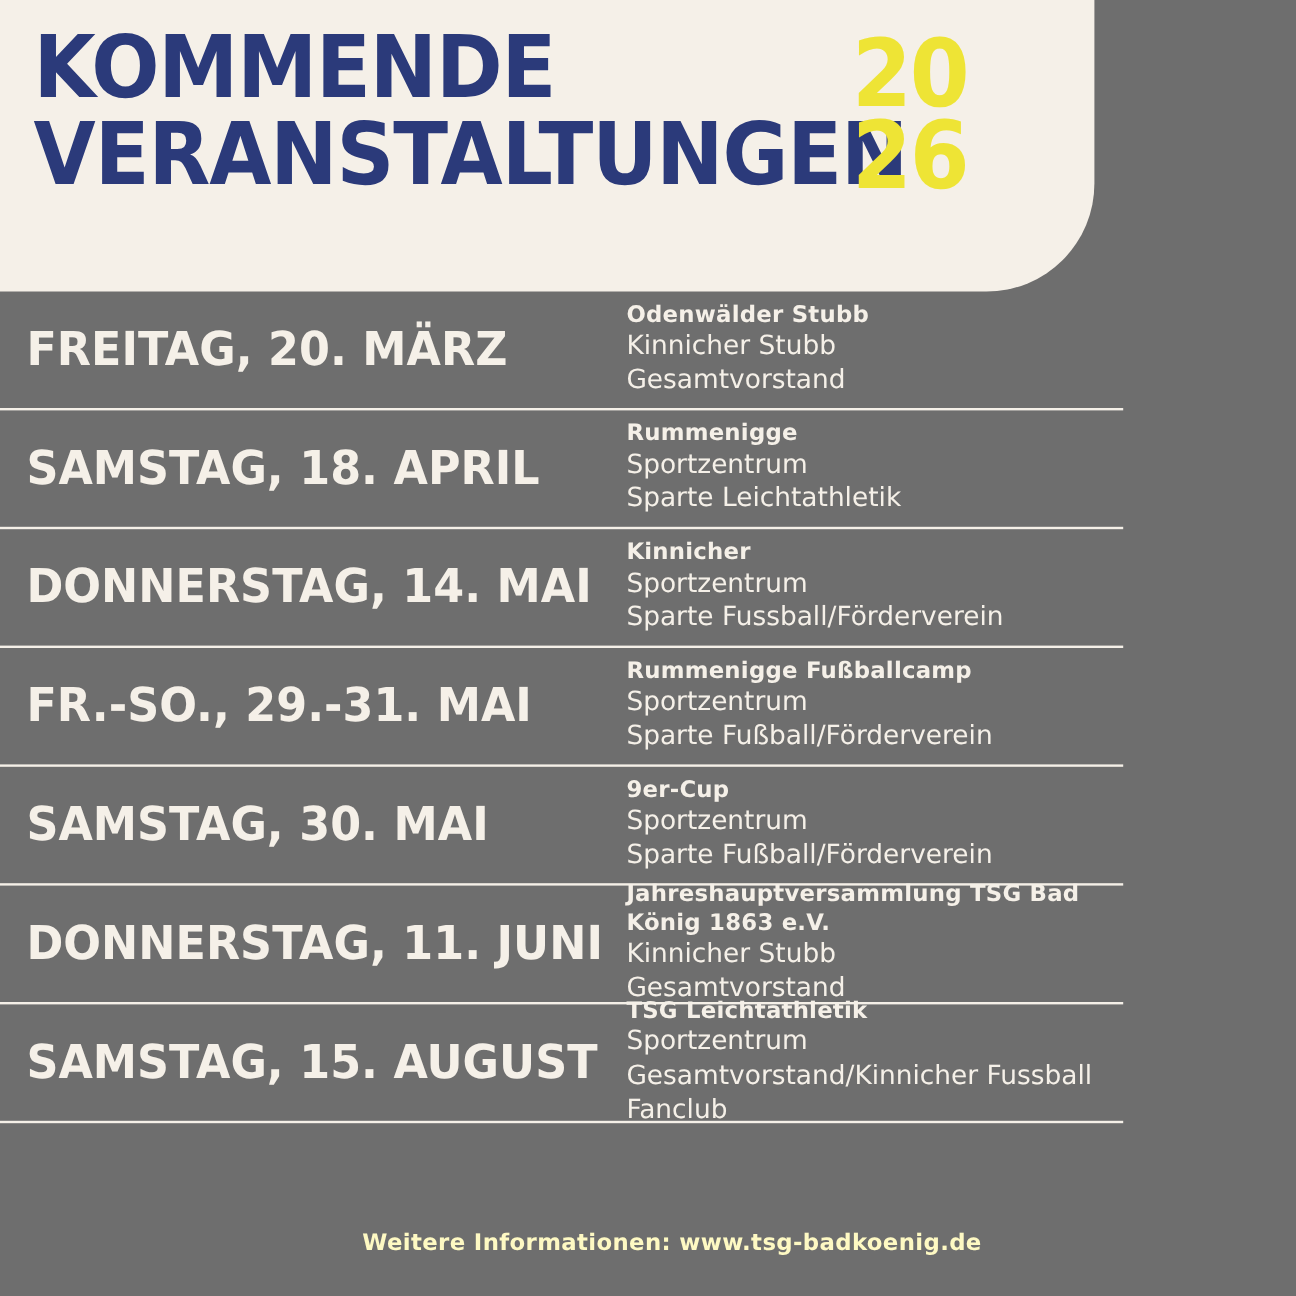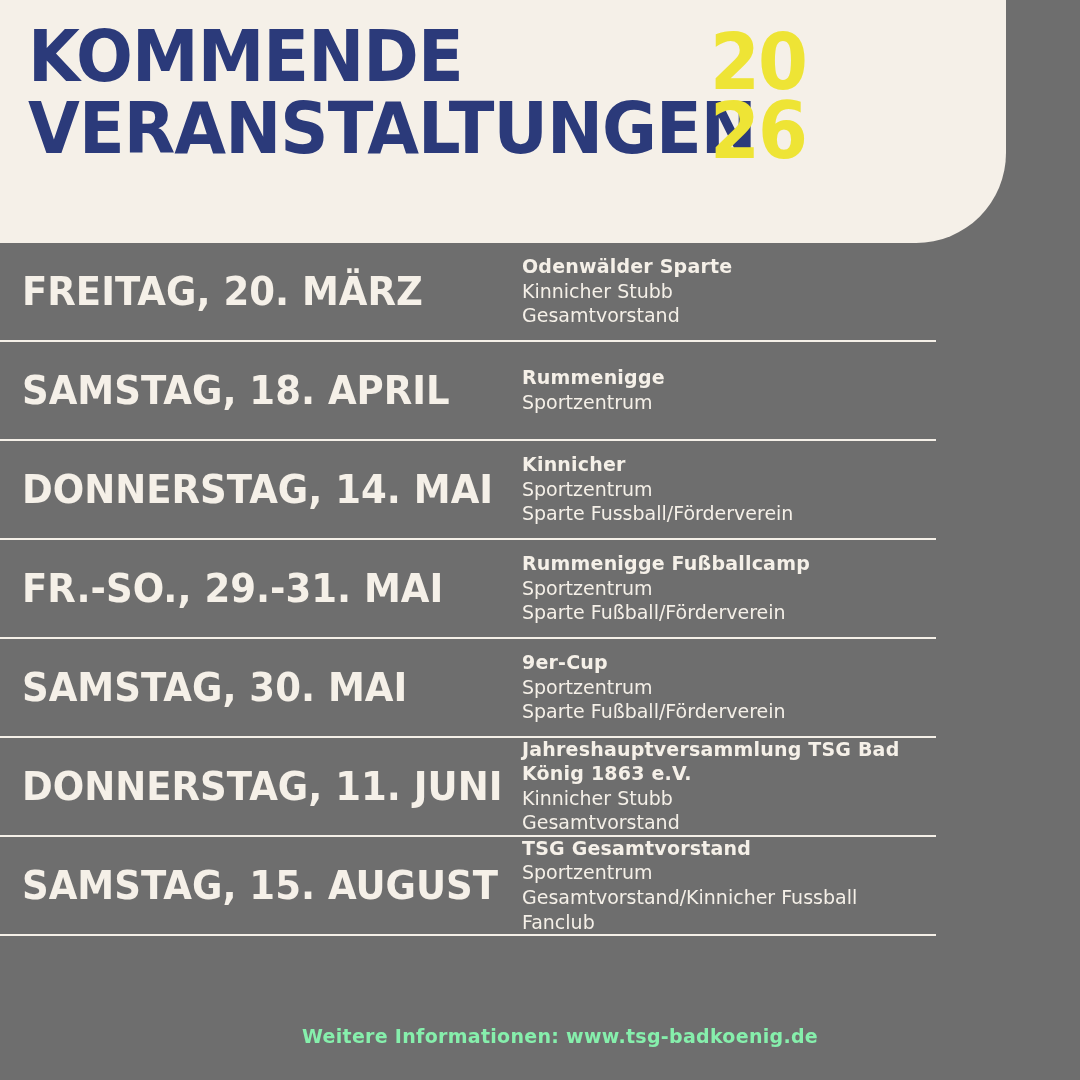--- a/index.html
+++ b/index.html
@@ -11,21 +11,21 @@
   }
   .poster {
     position: relative;
     width: 1080px; height: 1080px;
     background: #6e6e6e;
   }
 
   
   .header {
     position: relative;
-    width: 1006px;
+    width: 912px;
     height: 243px;
     background: #f5f0e8;
     border-bottom-right-radius: 90px;
   }
   .header-inner {
     position: relative;
     width: 100%; height: 100%;
   }
   .title-block {
     position: absolute;
@@ -106,37 +106,37 @@
   .event-title {
     font-family: "DejaVu Sans", sans-serif;
     font-weight: 700;
     font-size: 19px;
     line-height: 1.25;
     letter-spacing: 0.2px;
   }
   .event-place, .event-org {
     font-family: "DejaVu Sans", sans-serif;
     font-weight: 400;
-    font-size: 19px;
+    font-size: 22px;
     line-height: 1.3;
   }
 
   
   .footer {
     position: absolute;
     left: 0;
     bottom: 0;
     width: 1080px;
     height: 88px;
     display: flex;
     flex-direction: column;
     align-items: center;
     justify-content: center;
     gap: 6px;
-    color: #86efac;
+    color: #fef9c3;
     padding-left: 40px;
   }
   .footer-line {
     font-family: "DejaVu Sans", sans-serif;
     font-weight: 700;
     font-size: 19px;
     letter-spacing: 0.3px;
   }
 </style>
 </head>
@@ -159,31 +159,32 @@
 
 
     </div>
   </div>
 
   <div class="events">
 
     <div class="event-row">
       <div class="event-date">FREITAG, 20. MÄRZ</div>
       <div class="event-info">
-        <div class="event-title">Odenwälder Sparte</div>
+        <div class="event-title">Odenwälder Stubb</div>
         <div class="event-place">Kinnicher Stubb</div>
         <div class="event-org">Gesamtvorstand</div>
       </div>
     </div>
 
     <div class="event-row">
       <div class="event-date">SAMSTAG, 18. APRIL</div>
       <div class="event-info">
         <div class="event-title">Rummenigge</div>
         <div class="event-place">Sportzentrum</div>
+        <div class="event-org">Sparte Leichtathletik</div>
       </div>
     </div>
 
     <div class="event-row">
       <div class="event-date">DONNERSTAG, 14. MAI</div>
       <div class="event-info">
         <div class="event-title">Kinnicher</div>
         <div class="event-place">Sportzentrum</div>
         <div class="event-org">Sparte Fussball/Förderverein</div>
       </div>
@@ -212,21 +213,21 @@
       <div class="event-info">
         <div class="event-title">Jahreshauptversammlung TSG Bad König 1863 e.V.</div>
         <div class="event-place">Kinnicher Stubb</div>
         <div class="event-org">Gesamtvorstand</div>
       </div>
     </div>
 
     <div class="event-row">
       <div class="event-date">SAMSTAG, 15. AUGUST</div>
       <div class="event-info">
-        <div class="event-title">TSG Gesamtvorstand</div>
+        <div class="event-title">TSG Leichtathletik</div>
         <div class="event-place">Sportzentrum</div>
         <div class="event-org">Gesamtvorstand/Kinnicher Fussball Fanclub</div>
       </div>
     </div>
 
   </div>
 
   <div class="footer">
     <div class="footer-line">Weitere Informationen: www.tsg-badkoenig.de</div>
   </div>

